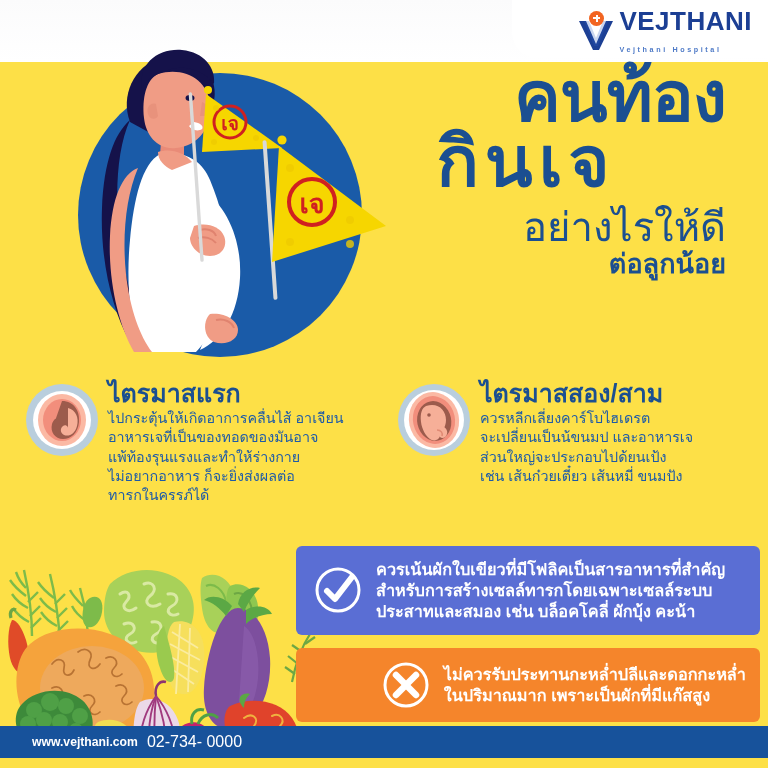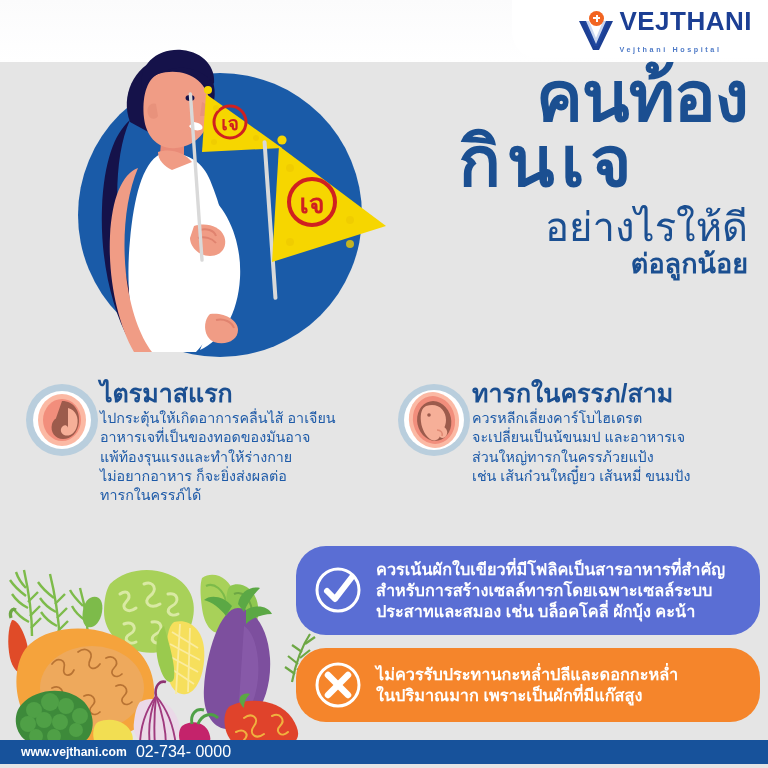--- a/index.html
+++ b/index.html
@@ -7,21 +7,21 @@
   body {
     font-family:"Liberation Sans", sans-serif;
     background:#ffffff;
     position:relative;
   }
 
   
   #poster {
     position:absolute; inset:0;
     width:768px; height:768px;
-    background:#e5e5e5;
+    background:#fde047;
     overflow:hidden;
   }
 
   
   .top-panel {
     position:absolute; top:0; right:0;
     width:256px; height:58px;
     background:#ffffff;
     border-bottom-left-radius:26px;
     z-index:30;
@@ -70,21 +70,21 @@
 
   
   .illus {
     position:absolute; left:34px; top:30px;
     width:360px; height:340px;
     z-index:10;
   }
 
   
   .headline {
-    position:absolute; right:20px; top:64px;
+    position:absolute; right:42px; top:64px;
     width:400px;
     text-align:right;
     z-index:25;
     color:#1B4F91;
   }
   .hl1 {
     font-size:70px; font-weight:700; line-height:0.96;
     letter-spacing:-1px;
   }
   .hl2 {
@@ -100,21 +100,21 @@
   }
 
   
   .tri-row {
     position:absolute; top:380px; left:0;
     width:768px; height:150px;
     z-index:20;
   }
   .tri {
     position:absolute; top:0;
-    display:flex; align-items:flex-start; 
+    display:flex; align-items:flex-start; gap:8px;
   }
   .tri.left  { left:24px;  width:360px; }
   .tri.right { left:396px; width:362px; }
 
   .tri-icon { flex:0 0 auto; width:76px; height:76px; margin-top:2px; }
 
   .tri-body { flex:1 1 auto; padding-top:0px; }
   .tri-title {
     font-size:25px; font-weight:700; color:#1B4F91;
     line-height:1.05; margin-bottom:3px;
@@ -129,49 +129,50 @@
   .veg {
     position:absolute; left:-8px; bottom:22px;
     width:330px; height:210px;
     z-index:12;
   }
 
   
   .callout {
     position:absolute; right:8px;
     display:flex; align-items:center; gap:14px;
-    border-radius:30px;
+    border-radius:6px;
     padding:13px 14px 13px 18px;
     z-index:22;
   }
   .callout .cico { flex:0 0 auto; width:48px; height:48px; }
   .callout .ctext {
     color:#ffffff; font-size:16.3px; font-weight:700;
     line-height:1.28;
   }
   .callout .ctext div { white-space:nowrap; }
 
   .callout.blue {
     top:546px; left:296px;
     background:#5A6ED4;
     min-height:86px;
   }
   .callout.orange {
     top:648px; left:296px;
     background:#F5852B;
     min-height:68px;
+    justify-content:flex-end;
   }
 
   
   .footer {
-    position:absolute; left:0; bottom:4px;
-    width:768px; height:24px;
+    position:absolute; left:0; bottom:10px;
+    width:768px; height:32px;
     background:#17529B;
     display:flex; align-items:center;
-    padding-left:21px; gap:9px;
+    padding-left:32px; gap:9px;
     z-index:50;
   }
   .footer .fsite {
     color:#ffffff; font-size:12.2px; font-weight:700;
   }
   .footer .fphone {
     color:#ffffff; font-size:16px; font-weight:500;
   }
 </style>
 </head>
@@ -298,26 +299,26 @@
           <ellipse cx="38" cy="38" rx="25" ry="28" fill="#FBB9A4" transform="rotate(-12 38 38)"></ellipse>
           <ellipse cx="38" cy="38" rx="21" ry="24" fill="#F28E7C" transform="rotate(-12 38 38)"></ellipse>
           <ellipse cx="38" cy="39" rx="17" ry="20" fill="#9C5B4C" transform="rotate(-12 38 38)"></ellipse>
           <path d="M30 24 C42 20 50 28 50 38 C50 46 45 50 44 54 C43 58 38 60 34 57 C30 54 26 48 25 40 C24 31 26 26 30 24 Z" fill="#F6AF98"></path>
           <path d="M44 44 C49 44 52 48 51 52 C50 56 46 57 44 55 C42 53 42 48 44 44 Z" fill="#F6AF98"></path>
           <path d="M41 48 C45 48 47 51 46 54" stroke="#E08A74" stroke-width="1.6" fill="none"></path>
           <circle cx="33" cy="33" r="1.8" fill="#9C5B4C"></circle>
         </svg>
       </div>
       <div class="tri-body">
-        <div class="tri-title">ทารกในครรภ/สาม</div>
+        <div class="tri-title">ไตรมาสสอง/สาม</div>
         <div class="tri-text">
           <div>ควรหลีกเลี่ยงคาร์โบไฮเดรต</div>
           <div>จะเปลี่ยนเป็นน้ขนมป และอาหารเจ</div>
-          <div>ส่วนใหญ่ทารกในครรภ้วยแป้ง</div>
-          <div>เช่น เส้นก๋วนใหญี๋ยว เส้นหมี่ ขนมปัง</div>
+          <div>ส่วนใหญ่จะประกอบไปด้ยนเป้ง</div>
+          <div>เช่น เส้นก๋วยเตี๋ยว เส้นหมี่ ขนมปัง</div>
         </div>
       </div>
     </div>
   </div>
 
   <div class="veg">
     <svg viewBox="0 0 330 210" xmlns="http://www.w3.org/2000/svg">
 
       <g stroke="#7DBB4A" stroke-width="2.4" fill="none">
         <path d="M40 100 C40 74 36 52 32 34"></path>

